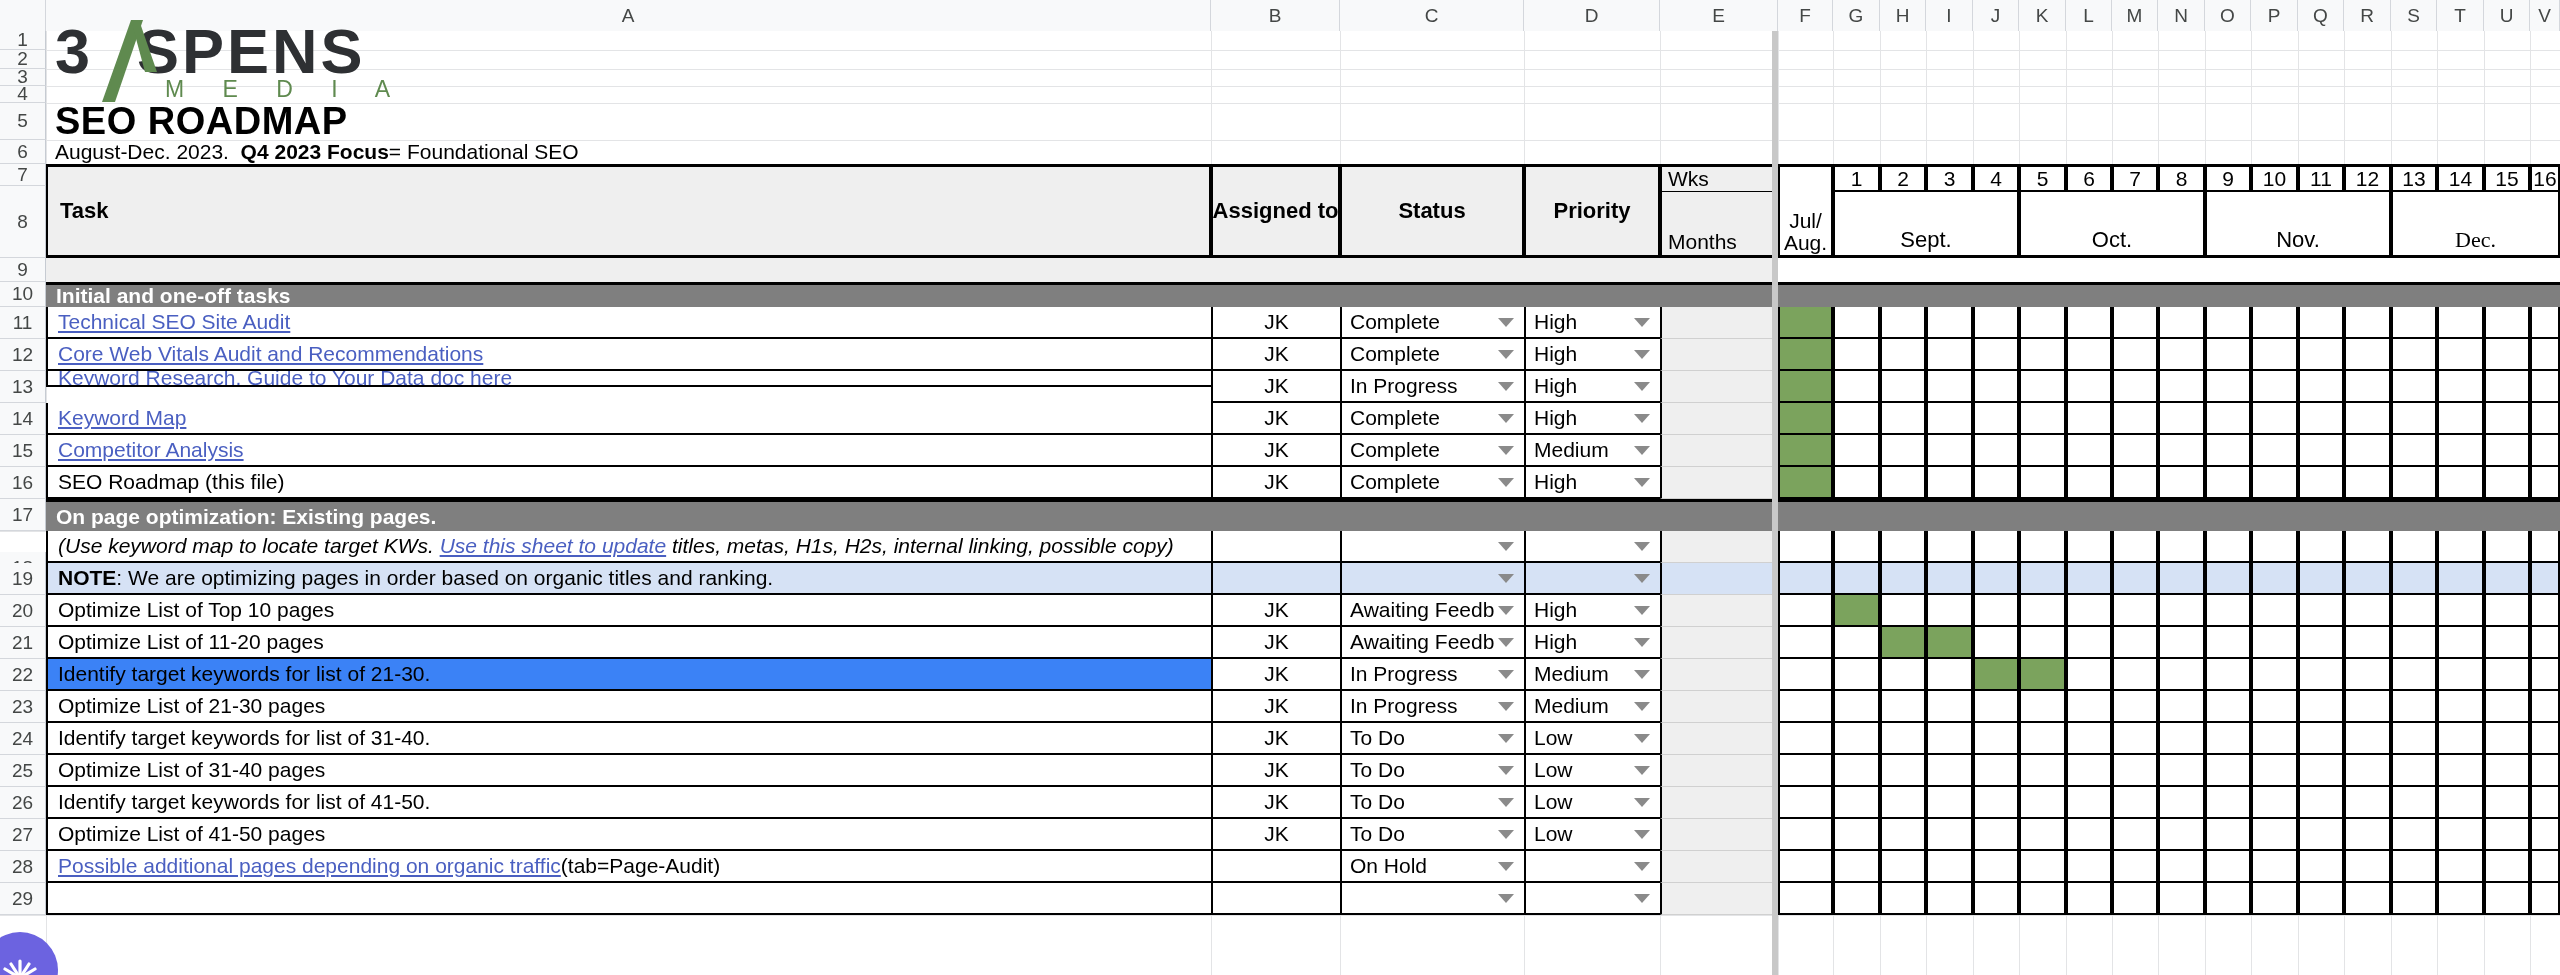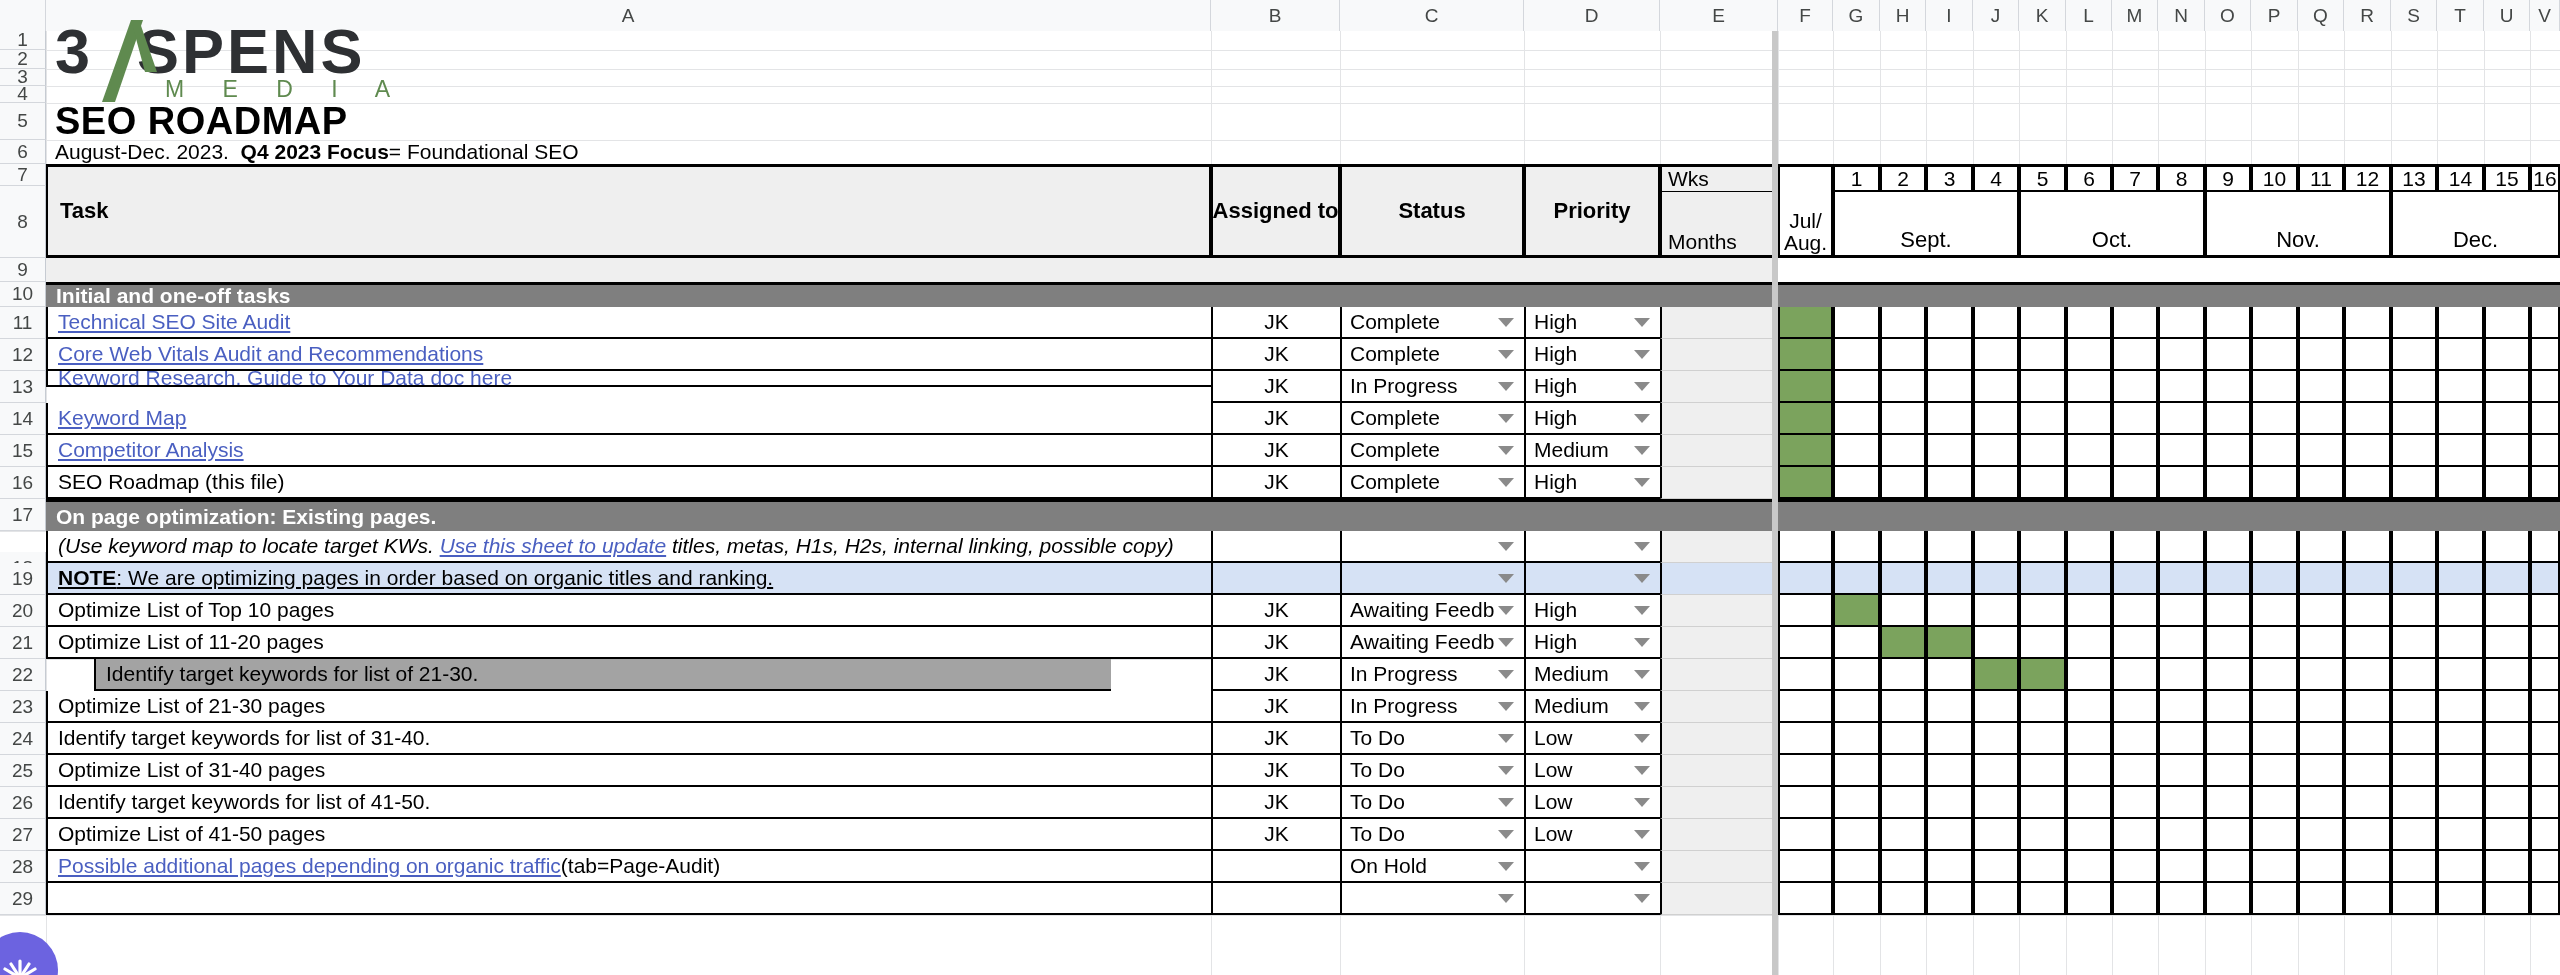--- a/index.html
+++ b/index.html
@@ -159,21 +159,21 @@
     background: #efefef;
     border-left: 2px solid #000; border-right:2px solid #000;
     border-bottom: 1px solid #d0d0d0;
   }
   .gantt-cell {
     border-left: 2px solid #000; border-bottom: 2px solid #000;
     border-right: 2px solid #000;
   }
   .gantt-filled { background: #7ba35d; }
 
-  .row-highlight { background: #d6e2f5 !important; text-decoration: underline; }
+  .row-highlight { background: #d6e2f5 !important; }
   .note-bold { font-weight: bold; }
   .italic { font-style: italic; }
 
   
   .purple-badge {
     position: absolute;
     border-radius: 50%;
     background: #6c63e0;
     display:flex;align-items:center;justify-content:center;
     z-index: 60;
@@ -326,21 +326,21 @@
     <div class="wk-num" style="position: absolute; left: 2251px; width: 47px; top: 164px; height: 28px;">10</div>
     <div class="wk-num" style="position: absolute; left: 2298px; width: 46px; top: 164px; height: 28px;">11</div>
     <div class="wk-num" style="position: absolute; left: 2344px; width: 47px; top: 164px; height: 28px;">12</div>
     <div class="wk-num" style="position: absolute; left: 2391px; width: 46px; top: 164px; height: 28px;">13</div>
     <div class="wk-num" style="position: absolute; left: 2437px; width: 47px; top: 164px; height: 28px;">14</div>
     <div class="wk-num" style="position: absolute; left: 2484px; width: 46px; top: 164px; height: 28px;">15</div>
     <div class="wk-num" style="position: absolute; left: 2530px; width: 30px; top: 164px; height: 28px;">16</div>
     <div class="month-lbl" style="position: absolute; left: 1833px; width: 186px; top: 192px; height: 66px;">Sept.</div>
     <div class="month-lbl" style="position: absolute; left: 2019px; width: 186px; top: 192px; height: 66px;">Oct.</div>
     <div class="month-lbl" style="position: absolute; left: 2205px; width: 186px; top: 192px; height: 66px;">Nov.</div>
-    <div class="month-lbl" style="position: absolute; left: 2391px; width: 169px; top: 192px; height: 66px;">Dec.</div>
+    <div class="month-lbl" style="position: absolute; left: 2391px; width: 169px; top: 192px; height: 66px; font-family: Liberation Serif, serif;">Dec.</div>
     <div class="cell" style="left: 46px; width: 1732px; top: 258px; height: 24px; background: rgb(239, 239, 239);"></div>
     <div class="cell" style="left: 1778px; width: 782px; top: 258px; height: 24px; background: rgb(255, 255, 255);"></div>
     <div class="cell section-band" style="left: 46px; width: 2514px; top: 282px; height: 25px;">
       <span>Initial and one-off tasks</span>
     </div>
     <div class="cell section-band" style="left: 46px; width: 2514px; top: 499px; height: 32px;">
       <span>On page optimization: Existing pages.</span>
     </div>
     <div class="cell task-cell" style="left: 46px; width: 1165px; top: 307px; height: 32px; background: rgb(255, 255, 255);">
       <span class="task-link">Technical SEO Site Audit</span>
@@ -652,21 +652,21 @@
     <div class="cell gantt-cell" style="left: 2112px; width: 46px; top: 627px; height: 32px; background: rgb(255, 255, 255);"></div>
     <div class="cell gantt-cell" style="left: 2158px; width: 47px; top: 627px; height: 32px; background: rgb(255, 255, 255);"></div>
     <div class="cell gantt-cell" style="left: 2205px; width: 46px; top: 627px; height: 32px; background: rgb(255, 255, 255);"></div>
     <div class="cell gantt-cell" style="left: 2251px; width: 47px; top: 627px; height: 32px; background: rgb(255, 255, 255);"></div>
     <div class="cell gantt-cell" style="left: 2298px; width: 46px; top: 627px; height: 32px; background: rgb(255, 255, 255);"></div>
     <div class="cell gantt-cell" style="left: 2344px; width: 47px; top: 627px; height: 32px; background: rgb(255, 255, 255);"></div>
     <div class="cell gantt-cell" style="left: 2391px; width: 46px; top: 627px; height: 32px; background: rgb(255, 255, 255);"></div>
     <div class="cell gantt-cell" style="left: 2437px; width: 47px; top: 627px; height: 32px; background: rgb(255, 255, 255);"></div>
     <div class="cell gantt-cell" style="left: 2484px; width: 46px; top: 627px; height: 32px; background: rgb(255, 255, 255);"></div>
     <div class="cell gantt-cell" style="left: 2530px; width: 30px; top: 627px; height: 32px; background: rgb(255, 255, 255);"></div>
-    <div class="cell task-cell" style="left: 46px; width: 1017px; top: 659px; height: 32px; background: #a3a3a3; margin-left: 48px;">
+    <div class="cell task-cell" style="left: 46px; width: 1165px; top: 659px; height: 32px; background: #3b82f6;">
       <span class="task-plain">Identify target keywords for list of 21-30.</span>
     </div>
     <div class="cell assigned-cell" style="left: 1211px; width: 129px; top: 659px; height: 32px; background: rgb(255, 255, 255);">
       <span>JK</span>
     </div>
     <div class="cell dd-cell" style="left: 1340px; width: 184px; top: 659px; height: 32px; background: rgb(255, 255, 255);">
       <span class="dd-txt">In Progress</span>
       <span class="caret"></span>
     </div>
     <div class="cell dd-cell" style="left: 1524px; width: 136px; top: 659px; height: 32px; background: rgb(255, 255, 255);">

